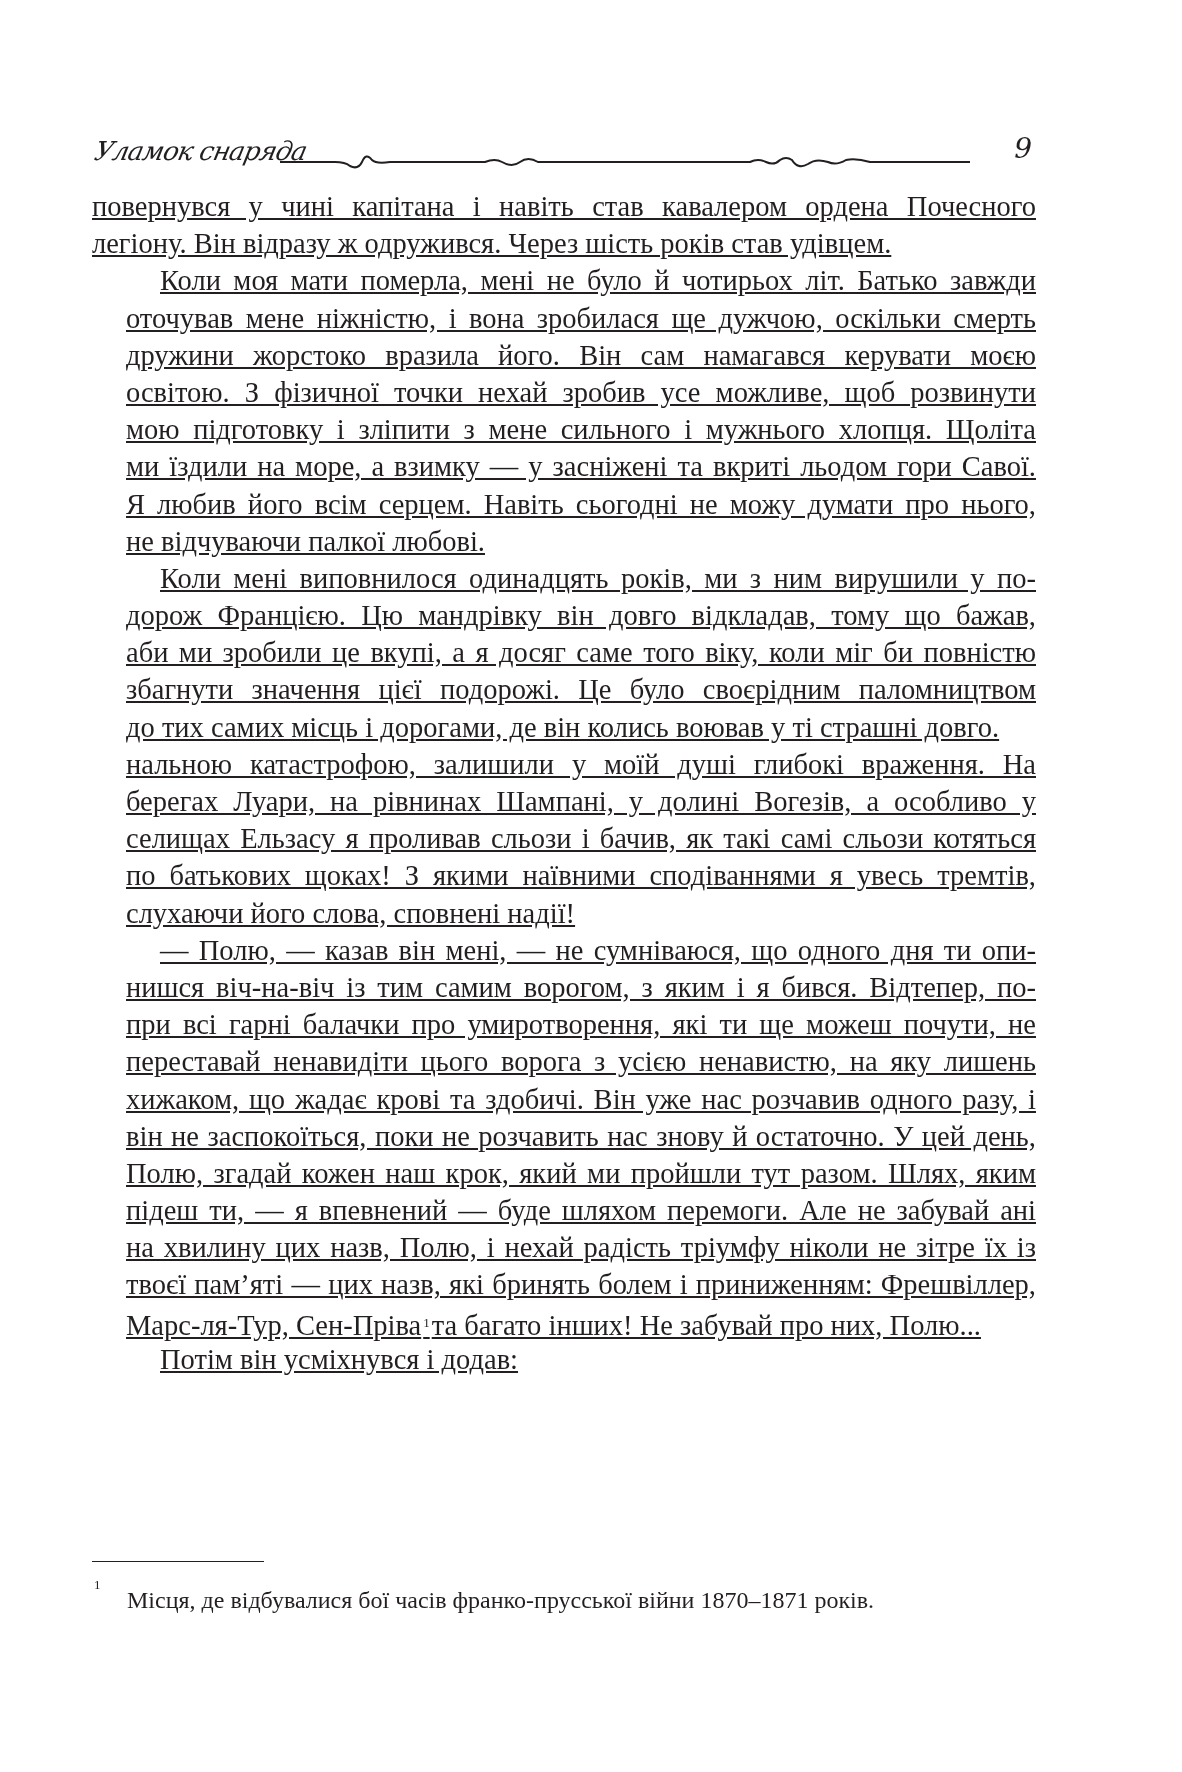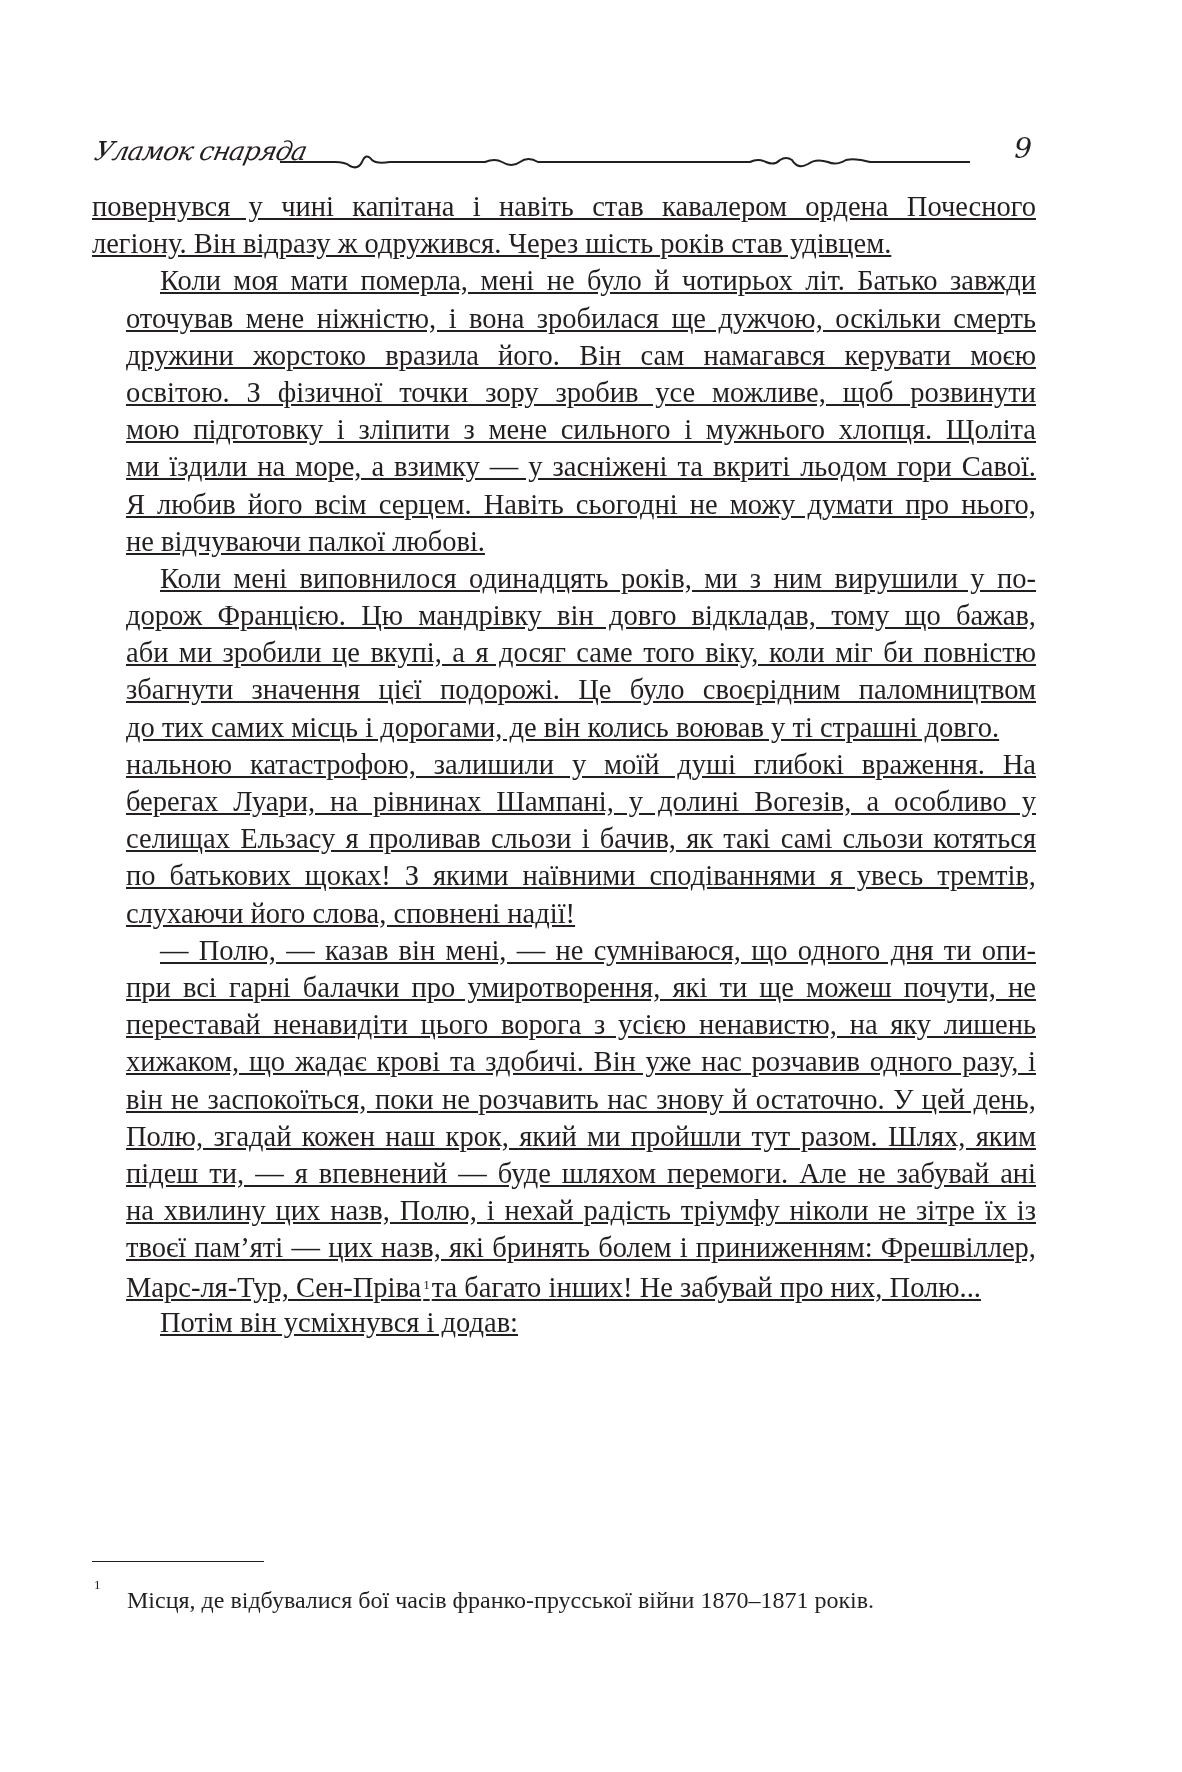--- a/index.html
+++ b/index.html
@@ -32,21 +32,21 @@
 
 <div class="body-text">
   <p>
     <span class="line">повернувся у чині капітана і навіть став кавалером ордена Почесного</span>
     <span class="line last">легіону. Він відразу ж одружився. Через шість років став удівцем.</span>
   </p>
   <p class="indent">
     <span class="line" style="padding-left:34px">Коли моя мати померла, мені не було й чотирьох літ. Батько завжди</span>
     <span class="line">оточував мене ніжністю, і вона зробилася ще дужчою, оскільки смерть</span>
     <span class="line">дружини жорстоко вразила його. Він сам намагався керувати моєю</span>
-    <span class="line">освітою. З фізичної точки зору зробив усе можливе, щоб розвинути</span>
+    <span class="line">освітою. З фізичної точки нехай зробив усе можливе, щоб розвинути</span>
     <span class="line">мою підготовку і зліпити з мене сильного і мужнього хлопця. Щоліта</span>
     <span class="line">ми їздили на море, а взимку — у засніжені та вкриті льодом гори Савої.</span>
     <span class="line">Я любив його всім серцем. Навіть сьогодні не можу думати про нього,</span>
     <span class="line last">не відчуваючи палкої любові.</span>
   </p>
   <p class="indent">
     <span class="line" style="padding-left:34px">Коли мені виповнилося одинадцять років, ми з ним вирушили у по-</span>
     <span class="line">дорож Францією. Цю мандрівку він довго відкладав, тому що бажав,</span>
     <span class="line">аби ми зробили це вкупі, а я досяг саме того віку, коли міг би повністю</span>
     <span class="line">збагнути значення цієї подорожі. Це було своєрідним паломництвом</span>
@@ -54,20 +54,21 @@
   </p>
   <p class="indent">
     <span class="line">нальною катастрофою, залишили у моїй душі глибокі враження. На</span>
     <span class="line">берегах Луари, на рівнинах Шампані, у долині Вогезів, а особливо у</span>
     <span class="line">селищах Ельзасу я проливав сльози і бачив, як такі самі сльози котяться</span>
     <span class="line">по батькових щоках! З якими наївними сподіваннями я увесь тремтів,</span>
     <span class="line last">слухаючи його слова, сповнені надії!</span>
   </p>
   <p class="indent">
     <span class="line" style="padding-left:34px">— Полю, — казав він мені, — не сумніваюся, що одного дня ти опи-</span>
+    <span class="line">нишся віч-на-віч із тим самим ворогом, з яким і я бився. Відтепер, по-</span>
     <span class="line">при всі гарні балачки про умиротворення, які ти ще можеш почути, не</span>
     <span class="line">переставай ненавидіти цього ворога з усією ненавистю, на яку лишень</span>
     <span class="line">хижаком, що жадає крові та здобичі. Він уже нас розчавив одного разу, і</span>
     <span class="line">він не заспокоїться, поки не розчавить нас знову й остаточно. У цей день,</span>
     <span class="line">Полю, згадай кожен наш крок, який ми пройшли тут разом. Шлях, яким</span>
     <span class="line">підеш ти, — я впевнений — буде шляхом перемоги. Але не забувай ані</span>
     <span class="line">на хвилину цих назв, Полю, і нехай радість тріумфу ніколи не зітре їх із</span>
     <span class="line">твоєї пам’яті — цих назв, які бринять болем і приниженням: Фрешвіллер,</span>
     <span class="line last"><span>Марс-ля-Тур, Сен-Пріва</span><sup class="fnref">1</sup><span>та багато інших! Не забувай про них, Полю...</span></span>
   </p>

